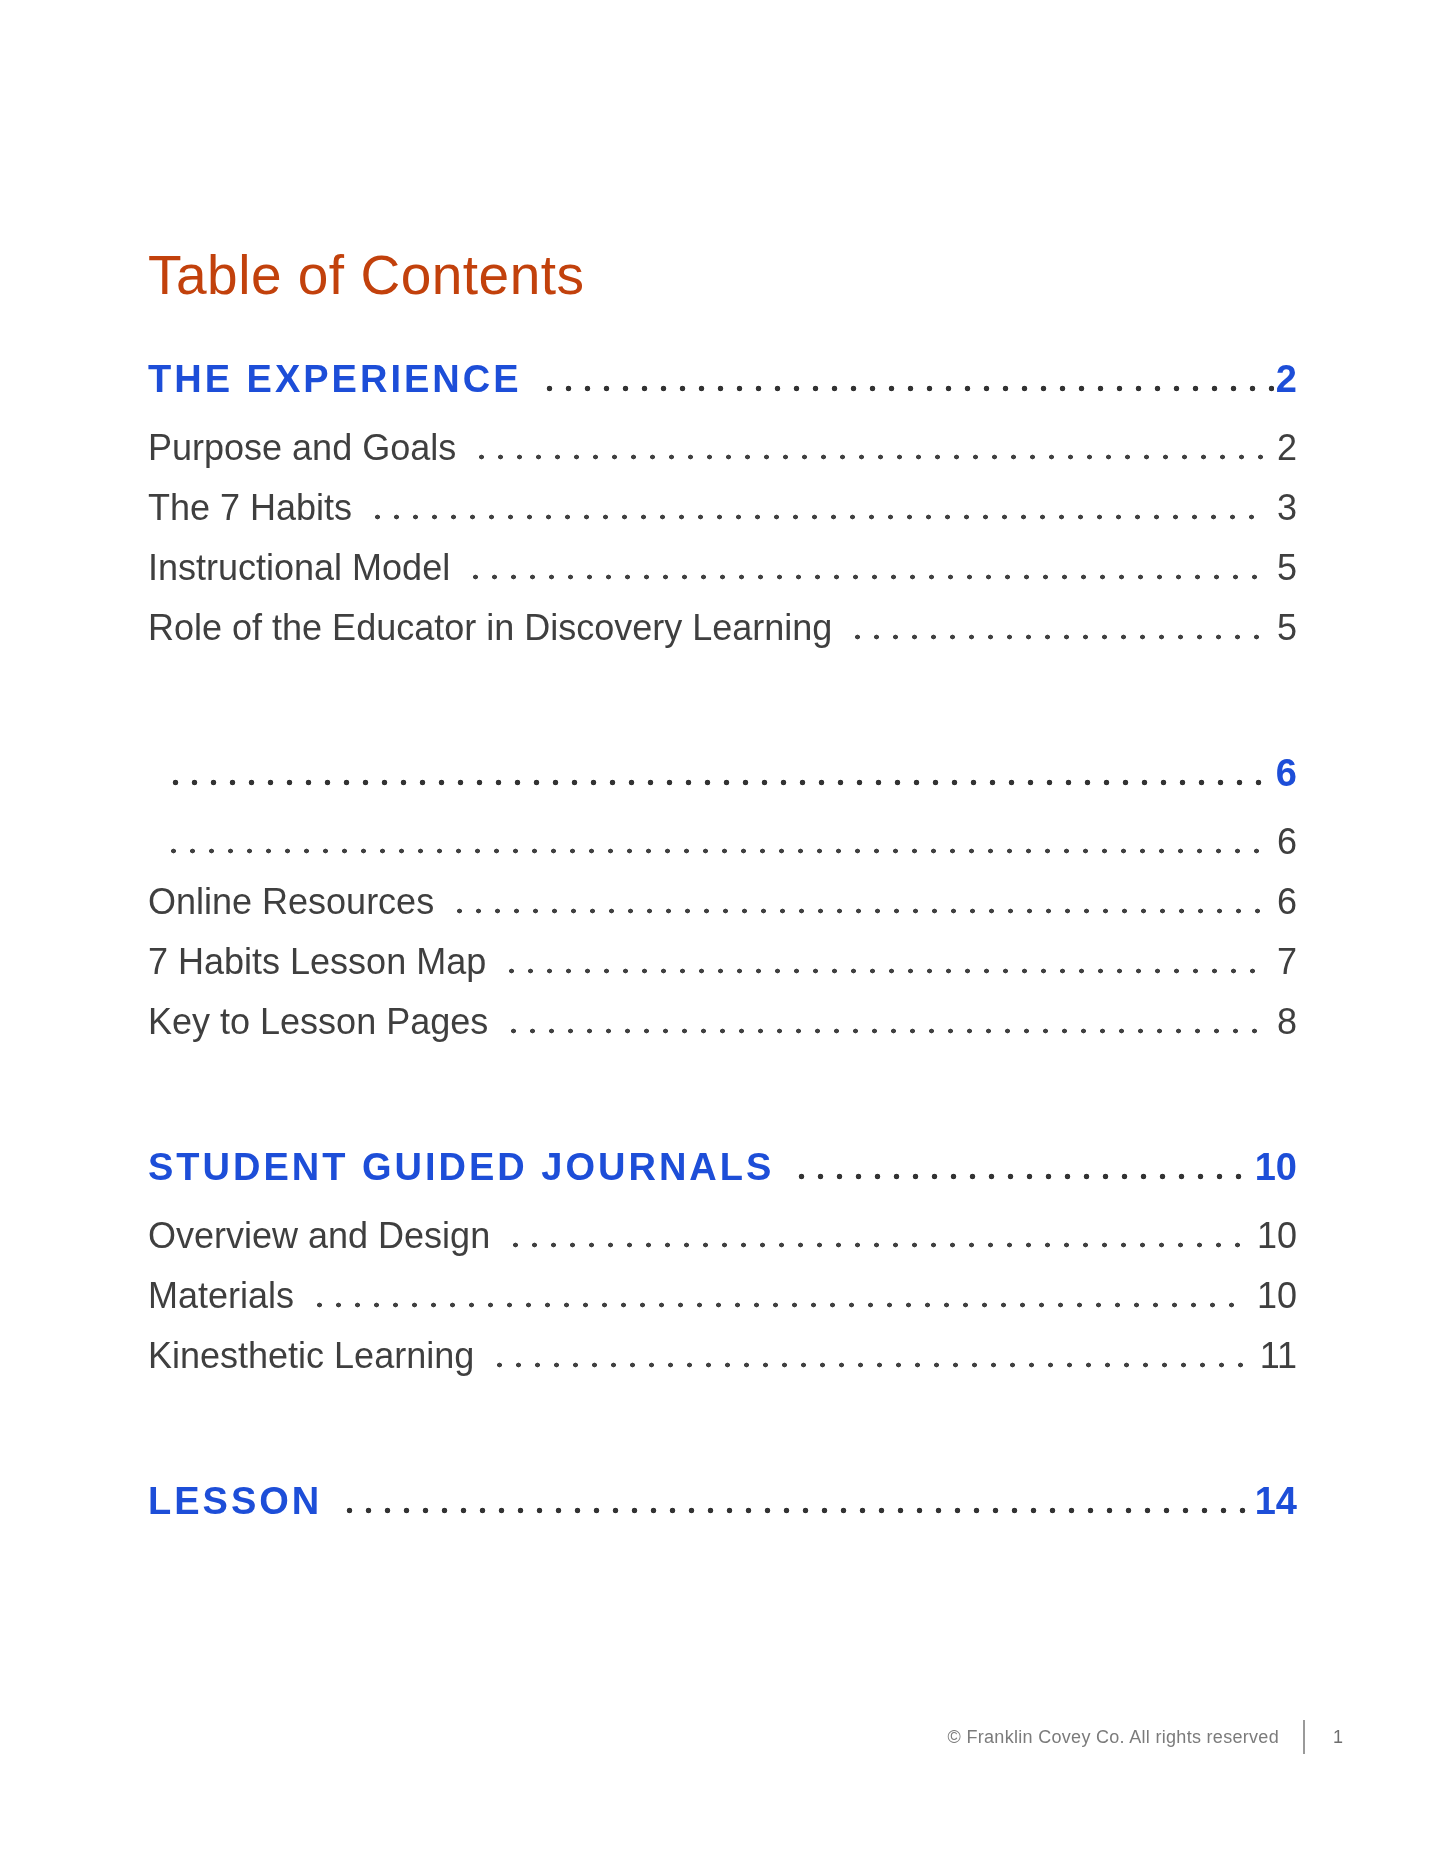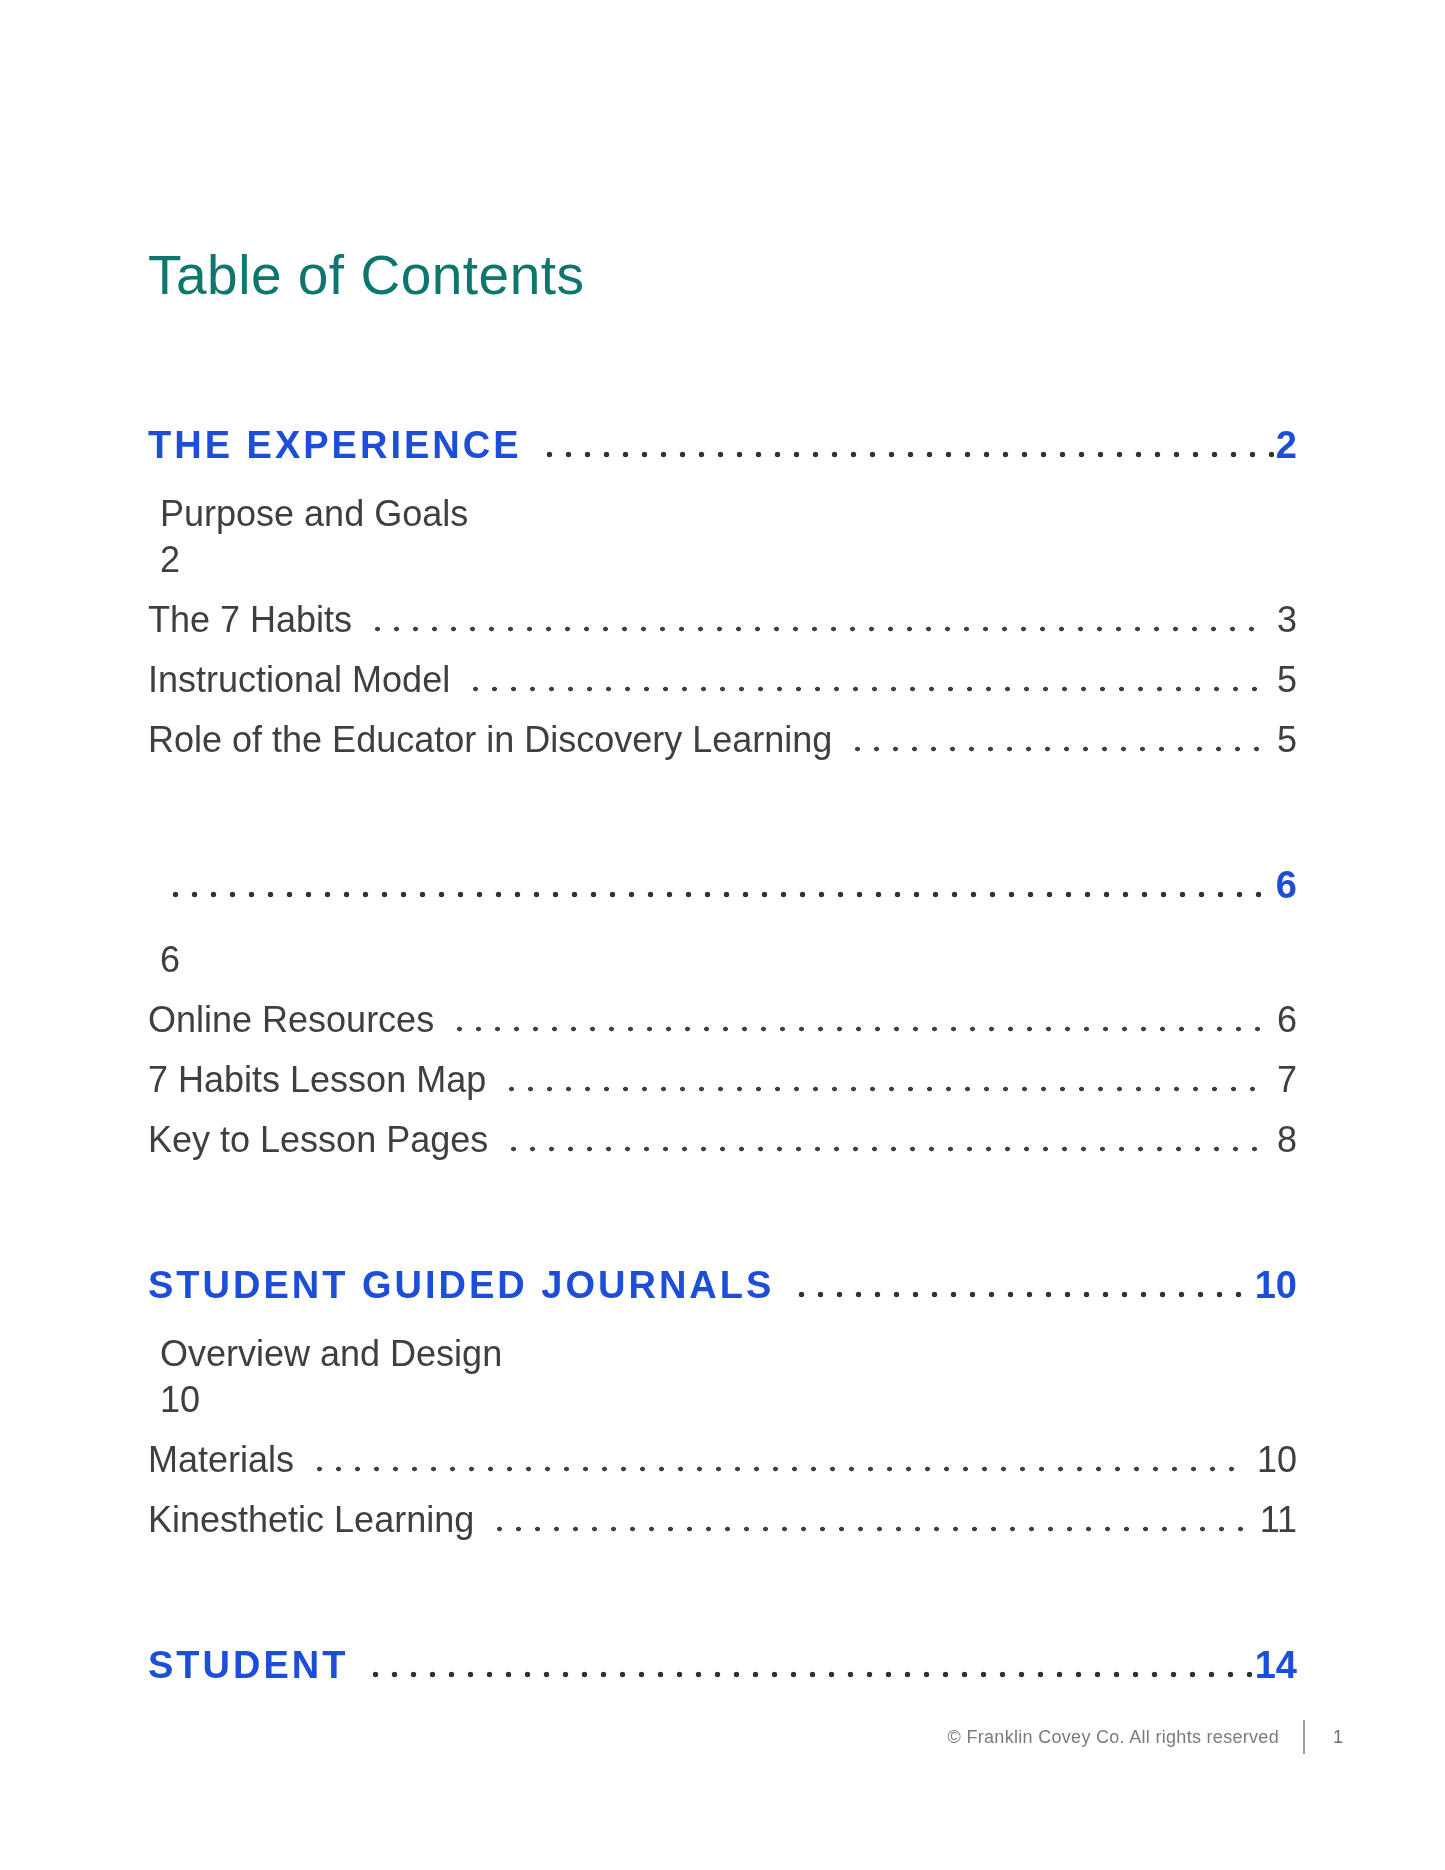--- a/index.html
+++ b/index.html
@@ -12,26 +12,26 @@
     width: 1445px;
     height: 1870px;
     background: #ffffff;
     font-family: "Liberation Sans", sans-serif;
     color: #3d3d3d;
     box-sizing: border-box;
     padding: 245px 148px 0 148px;
     overflow: hidden;
   }
   .title {
-    margin: 0 0 118px 0;
+    margin: 0 0 52px 0;
     font-size: 55px;
     line-height: 60px;
     font-weight: normal;
     letter-spacing: 0.5px;
-    color: #0f766e;
+    color: #c2410c;
   }
   .toc-section {
     margin: 0;
   }
   .toc-section + .toc-section {
     margin-top: 103px;
   }
   .toc-row {
     display: flex;
     align-items: baseline;
@@ -46,21 +46,20 @@
   }
   .toc-item {
     font-size: 36px;
     line-height: 40px;
     font-weight: normal;
     color: #3f3f3f;
     margin-top: 20px;
   }
   .toc-heading + .toc-item {
     margin-top: 27px;
-    flex-direction: column;
   }
   .label {
     white-space: nowrap;
     flex: 0 0 auto;
   }
   .leader {
     flex: 1 1 auto;
     height: 6px;
     background-image: radial-gradient(circle, #414141 2.1px, rgba(65,65,65,0) 2.7px);
     background-size: 19px 6px;
@@ -185,21 +184,21 @@
           <span class="pagenum">10</span>
         </div>
         <div class="toc-row toc-item">
           <span class="label">Kinesthetic Learning</span>
           <span class="leader"></span>
           <span class="pagenum">11</span>
         </div>
       </section>
       <section class="toc-section">
         <div class="toc-row toc-heading">
-          <span class="label">STUDENT</span>
+          <span class="label">LESSON</span>
           <span class="leader"></span>
           <span class="pagenum">14</span>
         </div>
       </section>
     </div>
 
   <div class="footer">
     <span class="copyright">© Franklin Covey Co. All rights reserved</span>
     <span class="divider"></span>
     <span class="page-num">1</span>

